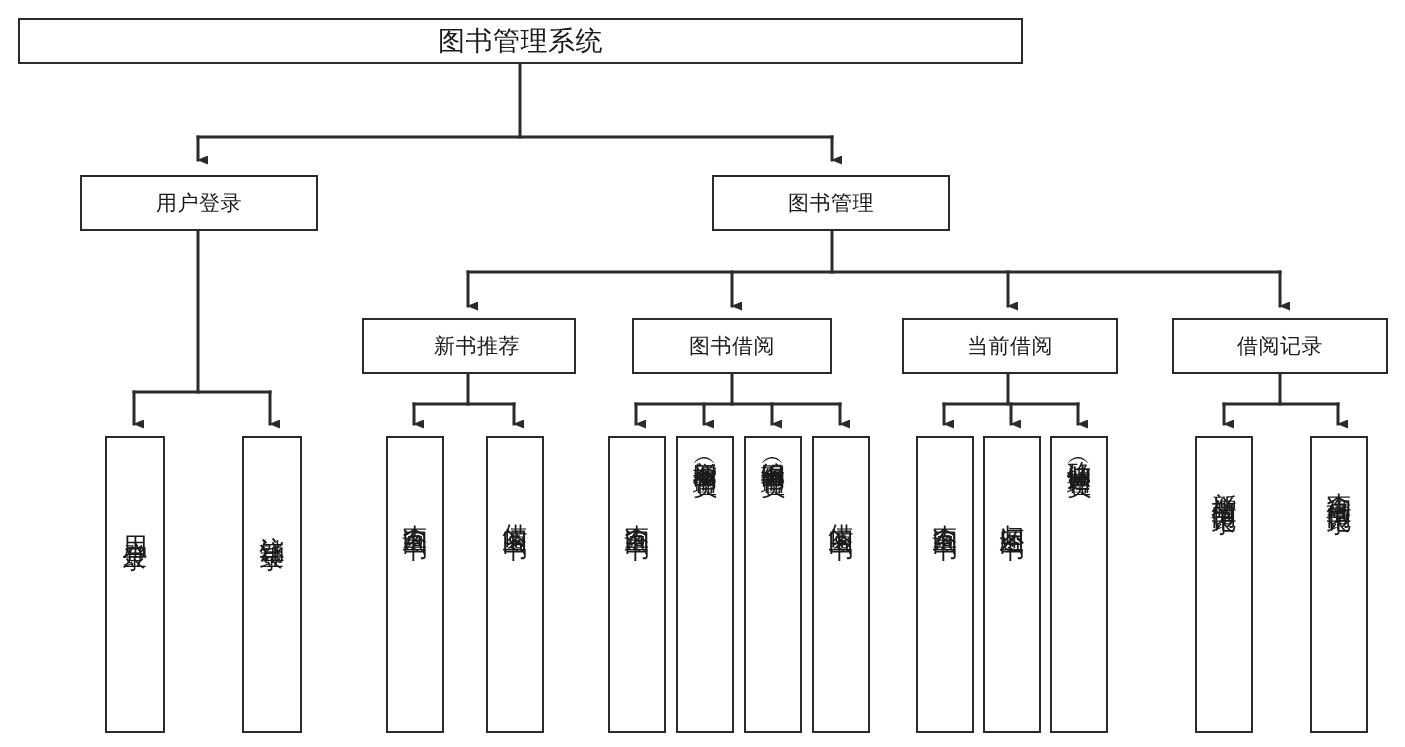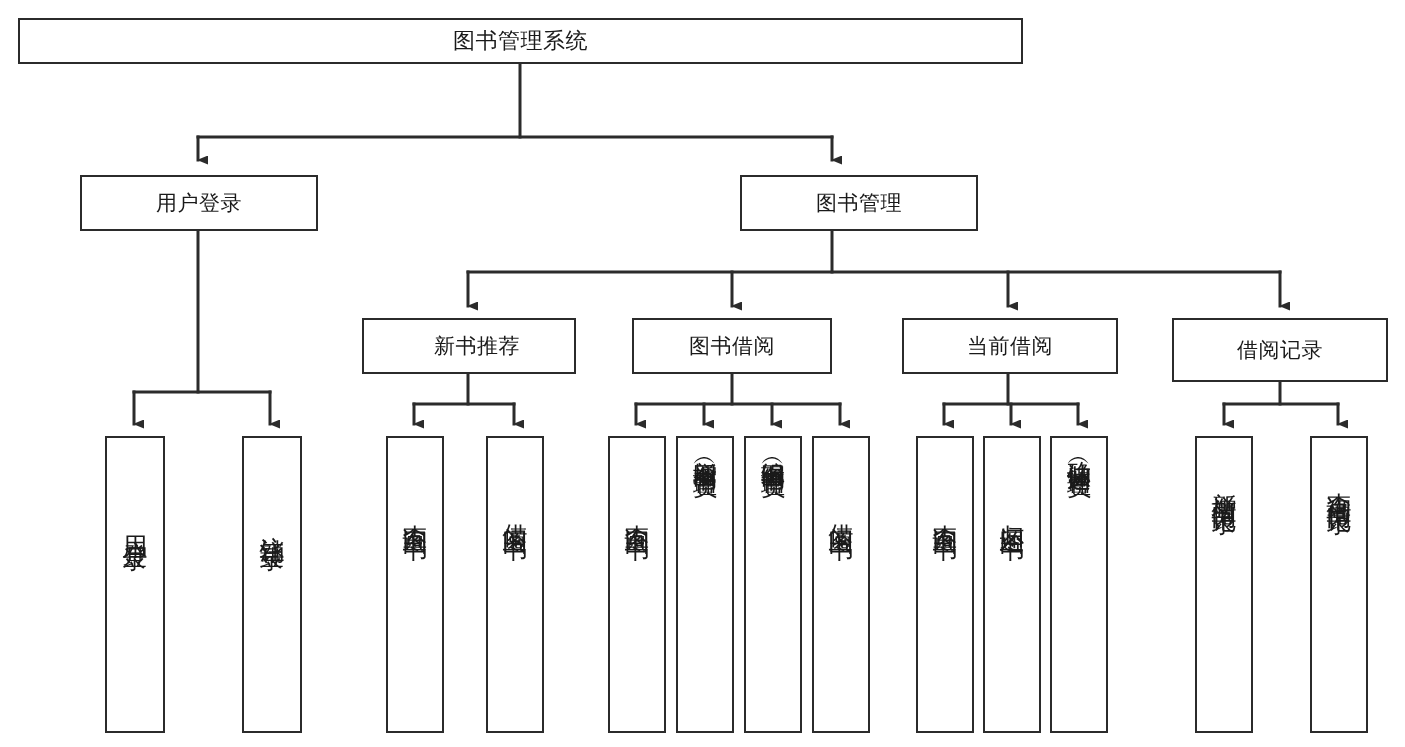--- a/index.html
+++ b/index.html
@@ -43,21 +43,21 @@
     white-space: nowrap;
   }
   
   .node.horiz .node-label {
     font-size: 21px;
   }
   .node.root {
     border-width: 2px;
   }
   .node.root .node-label {
-    font-size: 22px;
+    font-size: 27px;
   }
   
   .node.vert {
     align-items: flex-start;
     justify-content: center;
     padding-top: 4px;
   }
   .node.vert .node-label {
     writing-mode: vertical-rl;
     text-orientation: upright;
@@ -134,34 +134,34 @@
     </g>
   </svg>
 
   <div class="node horiz root" style="left:18px; top:18px; width:1005px; height:46px;">
     <span class="node-label">图书管理系统</span>
   </div>
 
   <div class="node horiz" style="left:80px; top:175px; width:238px; height:56px;">
     <span class="node-label">用户登录</span>
   </div>
-  <div class="node horiz" style="left:712px; top:175px; width:238px; height:56px;margin-left:28px;">
+  <div class="node horiz" style="left:712px; top:175px; width:238px; height:56px;">
     <span class="node-label">图书管理</span>
   </div>
 
   <div class="node horiz" style="left:362px; top:318px; width:214px; height:56px;padding-left:16px;">
     <span class="node-label">新书推荐</span>
   </div>
   <div class="node horiz" style="left:632px; top:318px; width:200px; height:56px;">
     <span class="node-label">图书借阅</span>
   </div>
   <div class="node horiz" style="left:902px; top:318px; width:216px; height:56px;">
     <span class="node-label">当前借阅</span>
   </div>
-  <div class="node horiz" style="left:1172px; top:318px; width:216px; height:64px;">
+  <div class="node horiz" style="left:1172px; top:318px; width:216px; height:56px;">
     <span class="node-label">借阅记录</span>
   </div>
 
   <div class="node vert align-mid" style="left:105px; top:436px; width:60px; height:297px; padding-top:0; align-items:flex-start;">
     <span class="node-label" style="margin-top:78px;">用户登录</span>
   </div>
   <div class="node vert" style="left:242px; top:436px; width:60px; height:297px; padding-top:0; align-items:flex-start;">
     <span class="node-label" style="margin-top:78px;">注销登录</span>
   </div>
 

